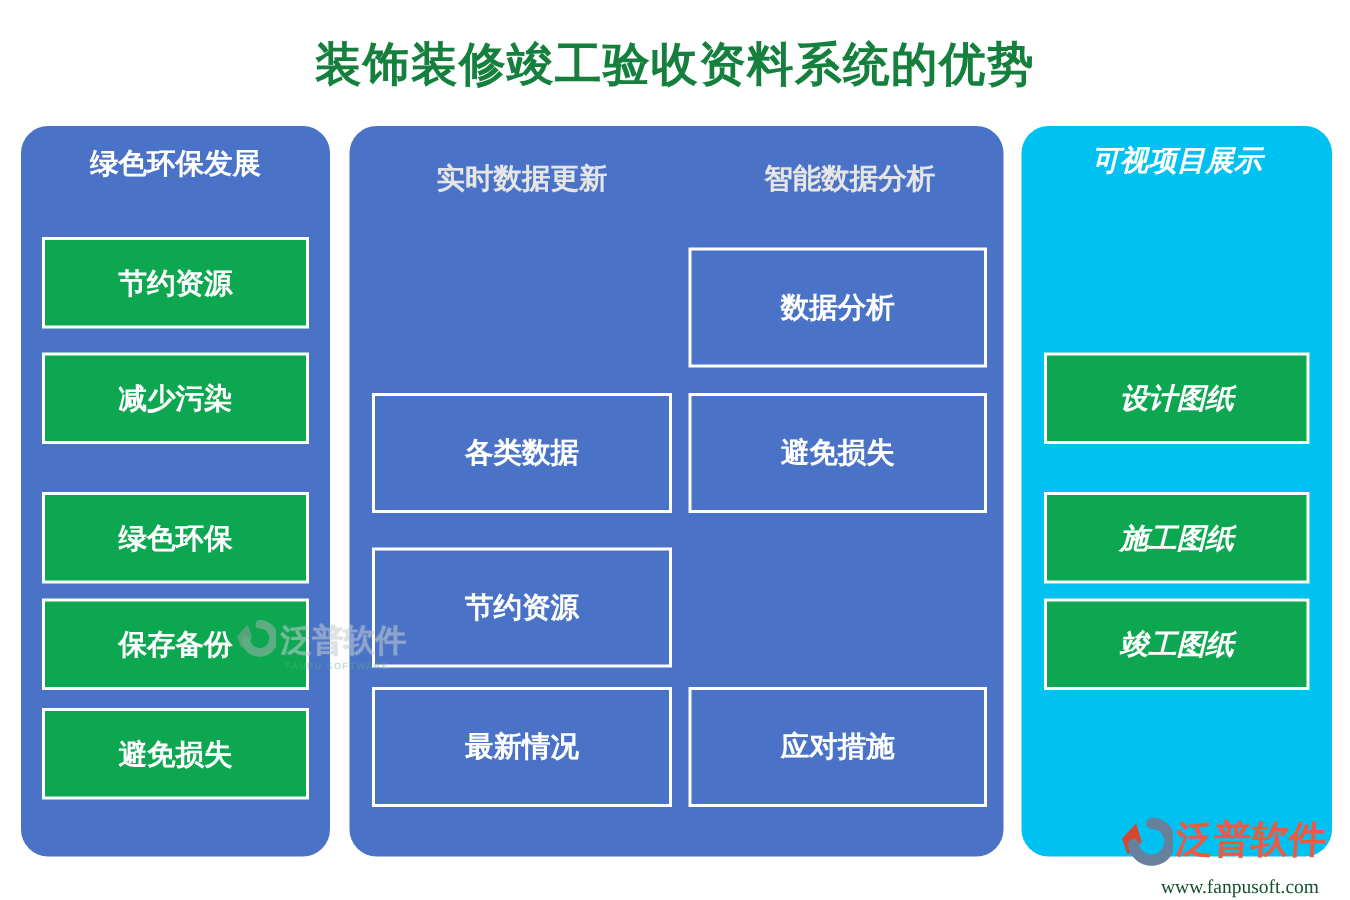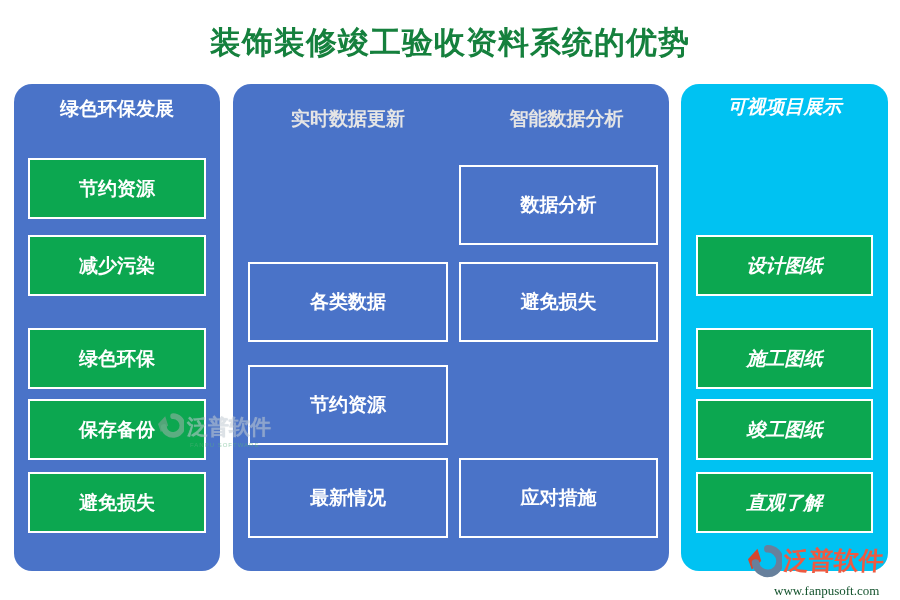--- a/index.html
+++ b/index.html
@@ -167,21 +167,20 @@
     <div class="mid-box c0 m3">最新情况</div>
     <div class="mid-box c1 m1">避免损失</div>
     <div class="mid-box c1 m3">应对措施</div>
   </section>
 
   <section class="panel cyan panel-right">
     <div class="panel-header">可视项目展示</div>
     <div class="green-btn r1">设计图纸</div>
     <div class="green-btn r2">施工图纸</div>
     <div class="green-btn r3">竣工图纸</div>
-    <div class="green-btn r4">直观了解</div>
   </section>
 
   <div class="watermark">
     <div class="wm-row">
       <span>
         <svg class="logo-svg" width="26" height="30" viewBox="0 0 36 40">
           <polygon points="0,16 10,5 14,18 4,27" fill="#8fa39b"></polygon>
           <path d="M21 5 a 13 13 0 1 1 -13 15" fill="none" stroke="#9fb3aa" stroke-width="8" stroke-linecap="round"></path>
         </svg>
       </span>

